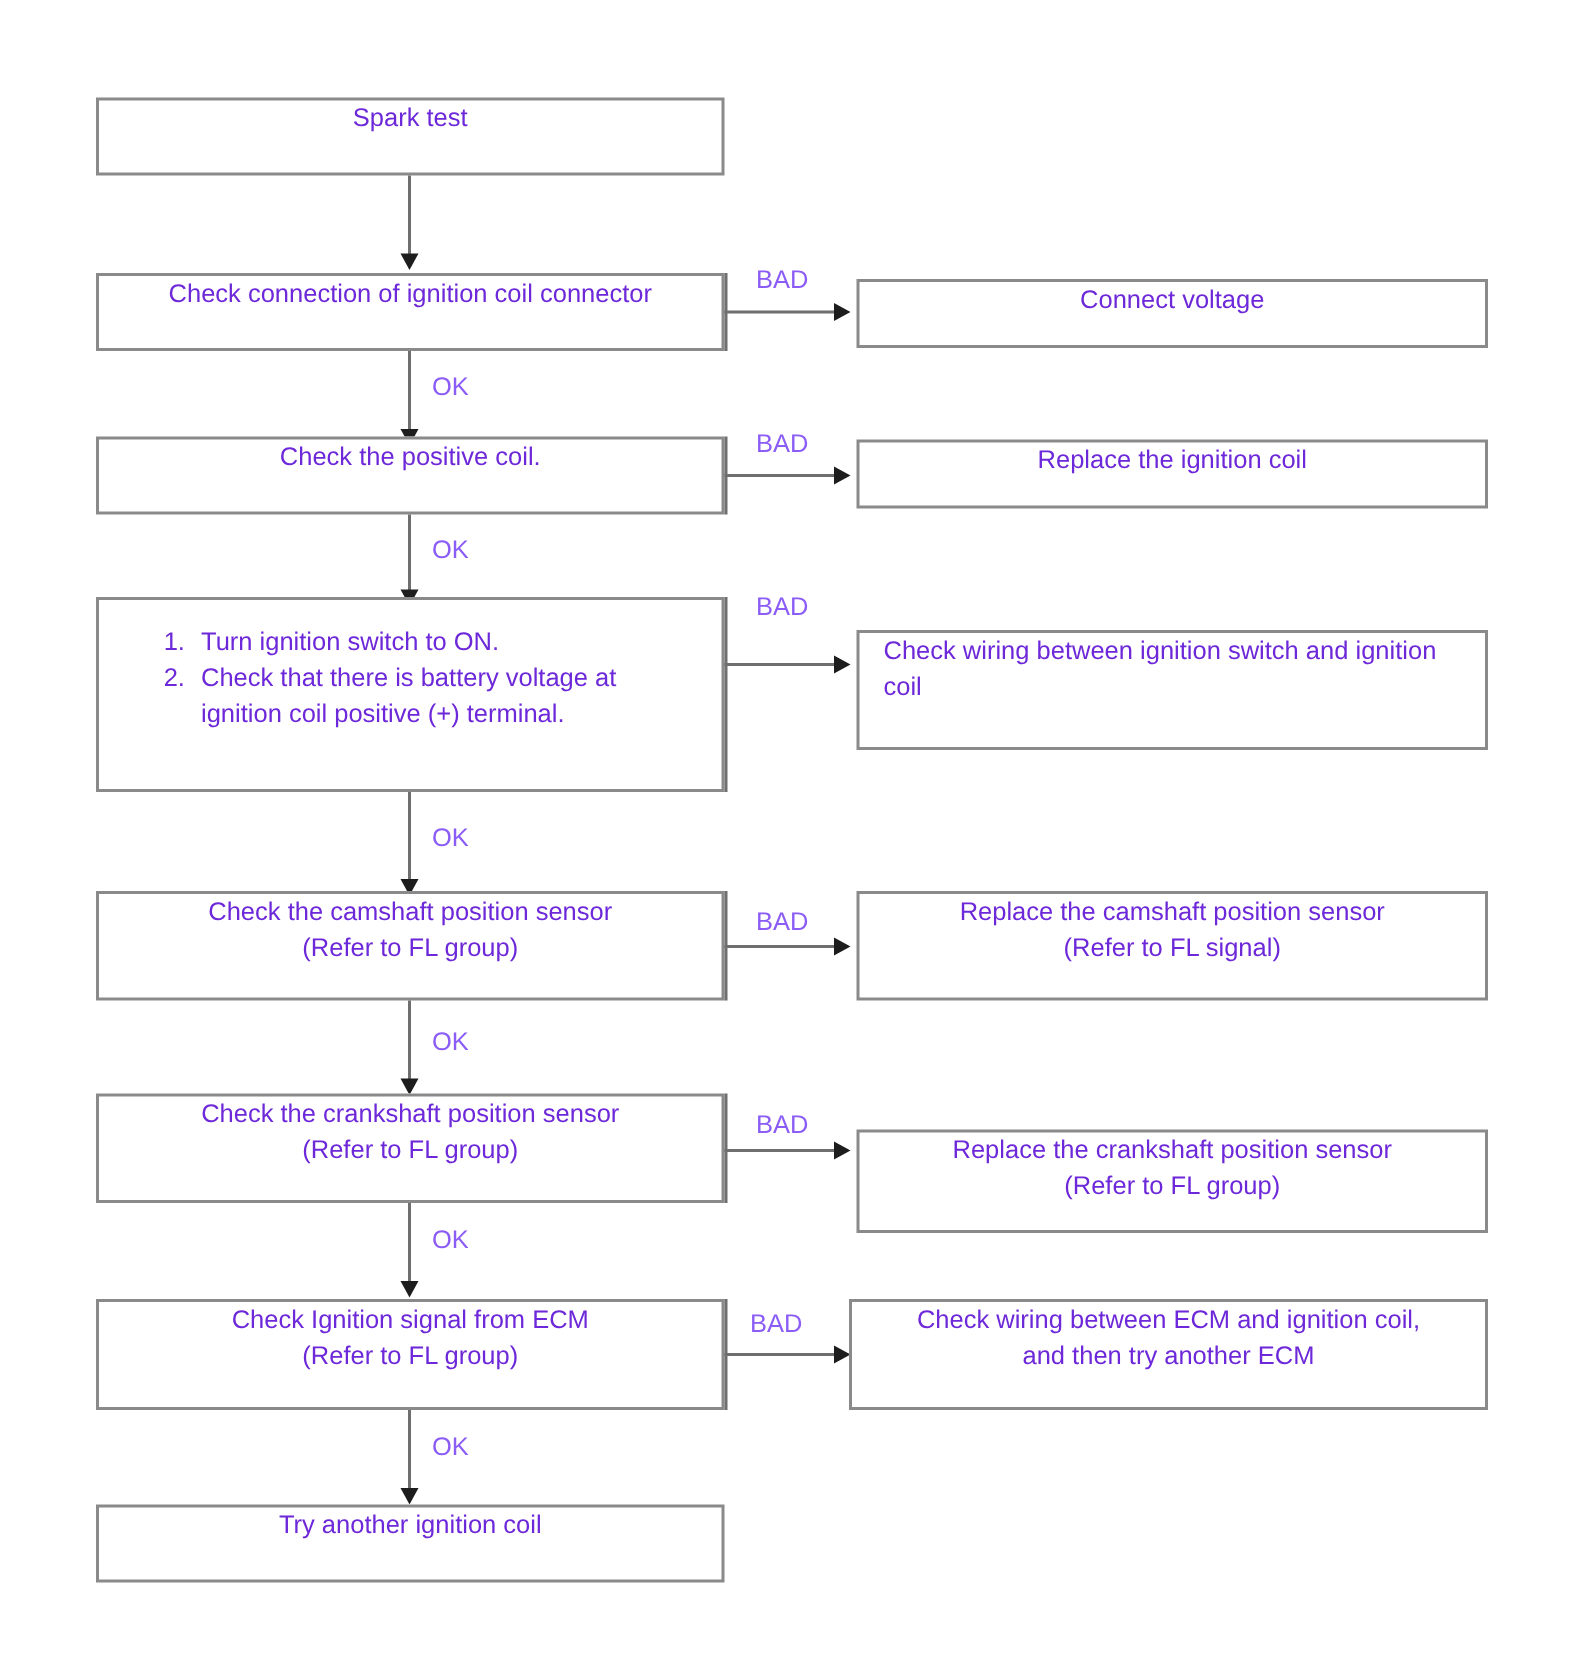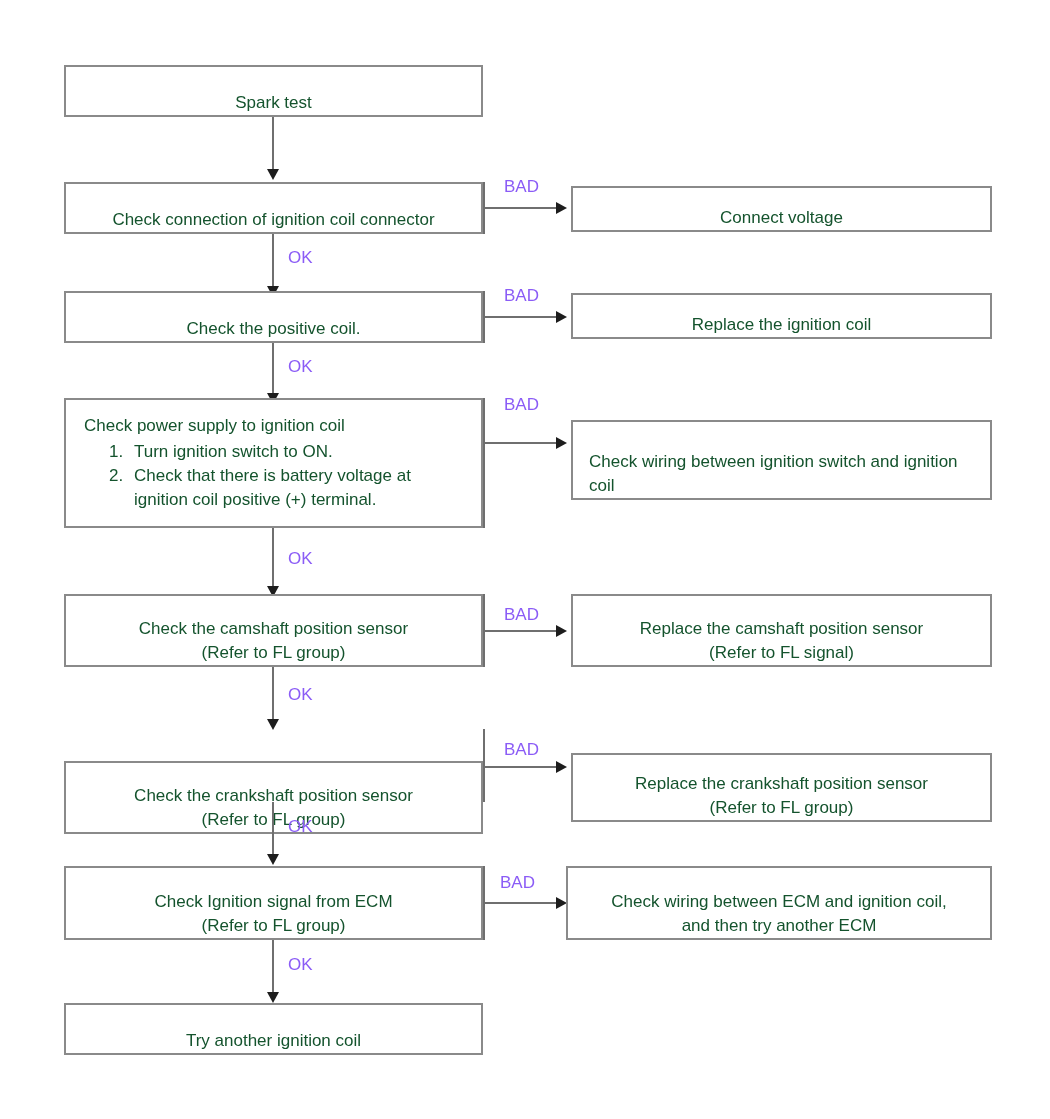--- a/index.html
+++ b/index.html
@@ -17,25 +17,25 @@
     height: 1119px;
     background: #ffffff;
     overflow: hidden;
   }
   .node {
     position: absolute;
     box-sizing: border-box;
     border: 2px solid #8a8a8a;
     background: #ffffff;
     display: flex;
-    align-items: flex-end;
+    align-items: flex-start;
     justify-content: center;
     font-size: 17px;
     line-height: 1.42;
-    color: #14532d;
+    color: #6d28d9;
   }
   .node .txt {
     display: block;
     text-align: center;
     padding: 0 10px;
     white-space: pre-line;
   }
   .node.left-align {
     justify-content: flex-start;
     margin-top: 16px;
@@ -139,21 +139,20 @@
 
   <div class="node" style="left:571px; top:293px; width:421px; height:46px;">
     <span class="txt">Replace the ignition coil</span>
   </div>
 
   <div class="vline" style="left:272px; top:343px; height:54px;"></div>
   <div class="arrow-down" style="left:267px; top:393px;"></div>
   <div class="edge-label" style="left:288px; top:358px;">OK</div>
 
   <div class="node list-node" style="left:64px; top:398px; width:419px; height:130px;">
-    <span class="title">Check power supply to ignition coil</span>
     <ol>
       <li>Turn ignition switch to ON.</li>
       <li>Check that there is battery voltage at ignition coil positive (+) terminal.</li>
     </ol>
   </div>
 
   <div class="vline" style="left:483px; top:398px; height:130px;"></div>
   <div class="hline" style="left:483px; top:442px; width:74px;"></div>
   <div class="arrow-right" style="left:556px; top:437px;"></div>
   <div class="edge-label" style="left:504px; top:396px;">BAD</div>
@@ -178,21 +177,21 @@
 
   <div class="node" style="left:571px; top:594px; width:421px; height:73px;">
     <span class="txt">Replace the camshaft position sensor
 (Refer to FL signal)</span>
   </div>
 
   <div class="vline" style="left:272px; top:667px; height:56px;"></div>
   <div class="arrow-down" style="left:267px; top:719px;"></div>
   <div class="edge-label" style="left:288px; top:686px;">OK</div>
 
-  <div class="node" style="left:64px; top:729px; width:419px; height:73px;margin-top:32px;">
+  <div class="node" style="left:64px; top:729px; width:419px; height:73px;">
     <span class="txt">Check the crankshaft position sensor
 (Refer to FL group)</span>
   </div>
 
   <div class="vline" style="left:483px; top:729px; height:73px;"></div>
   <div class="hline" style="left:483px; top:766px; width:74px;"></div>
   <div class="arrow-right" style="left:556px; top:761px;"></div>
   <div class="edge-label" style="left:504px; top:741px;">BAD</div>
 
   <div class="node" style="left:571px; top:753px; width:421px; height:69px;">

